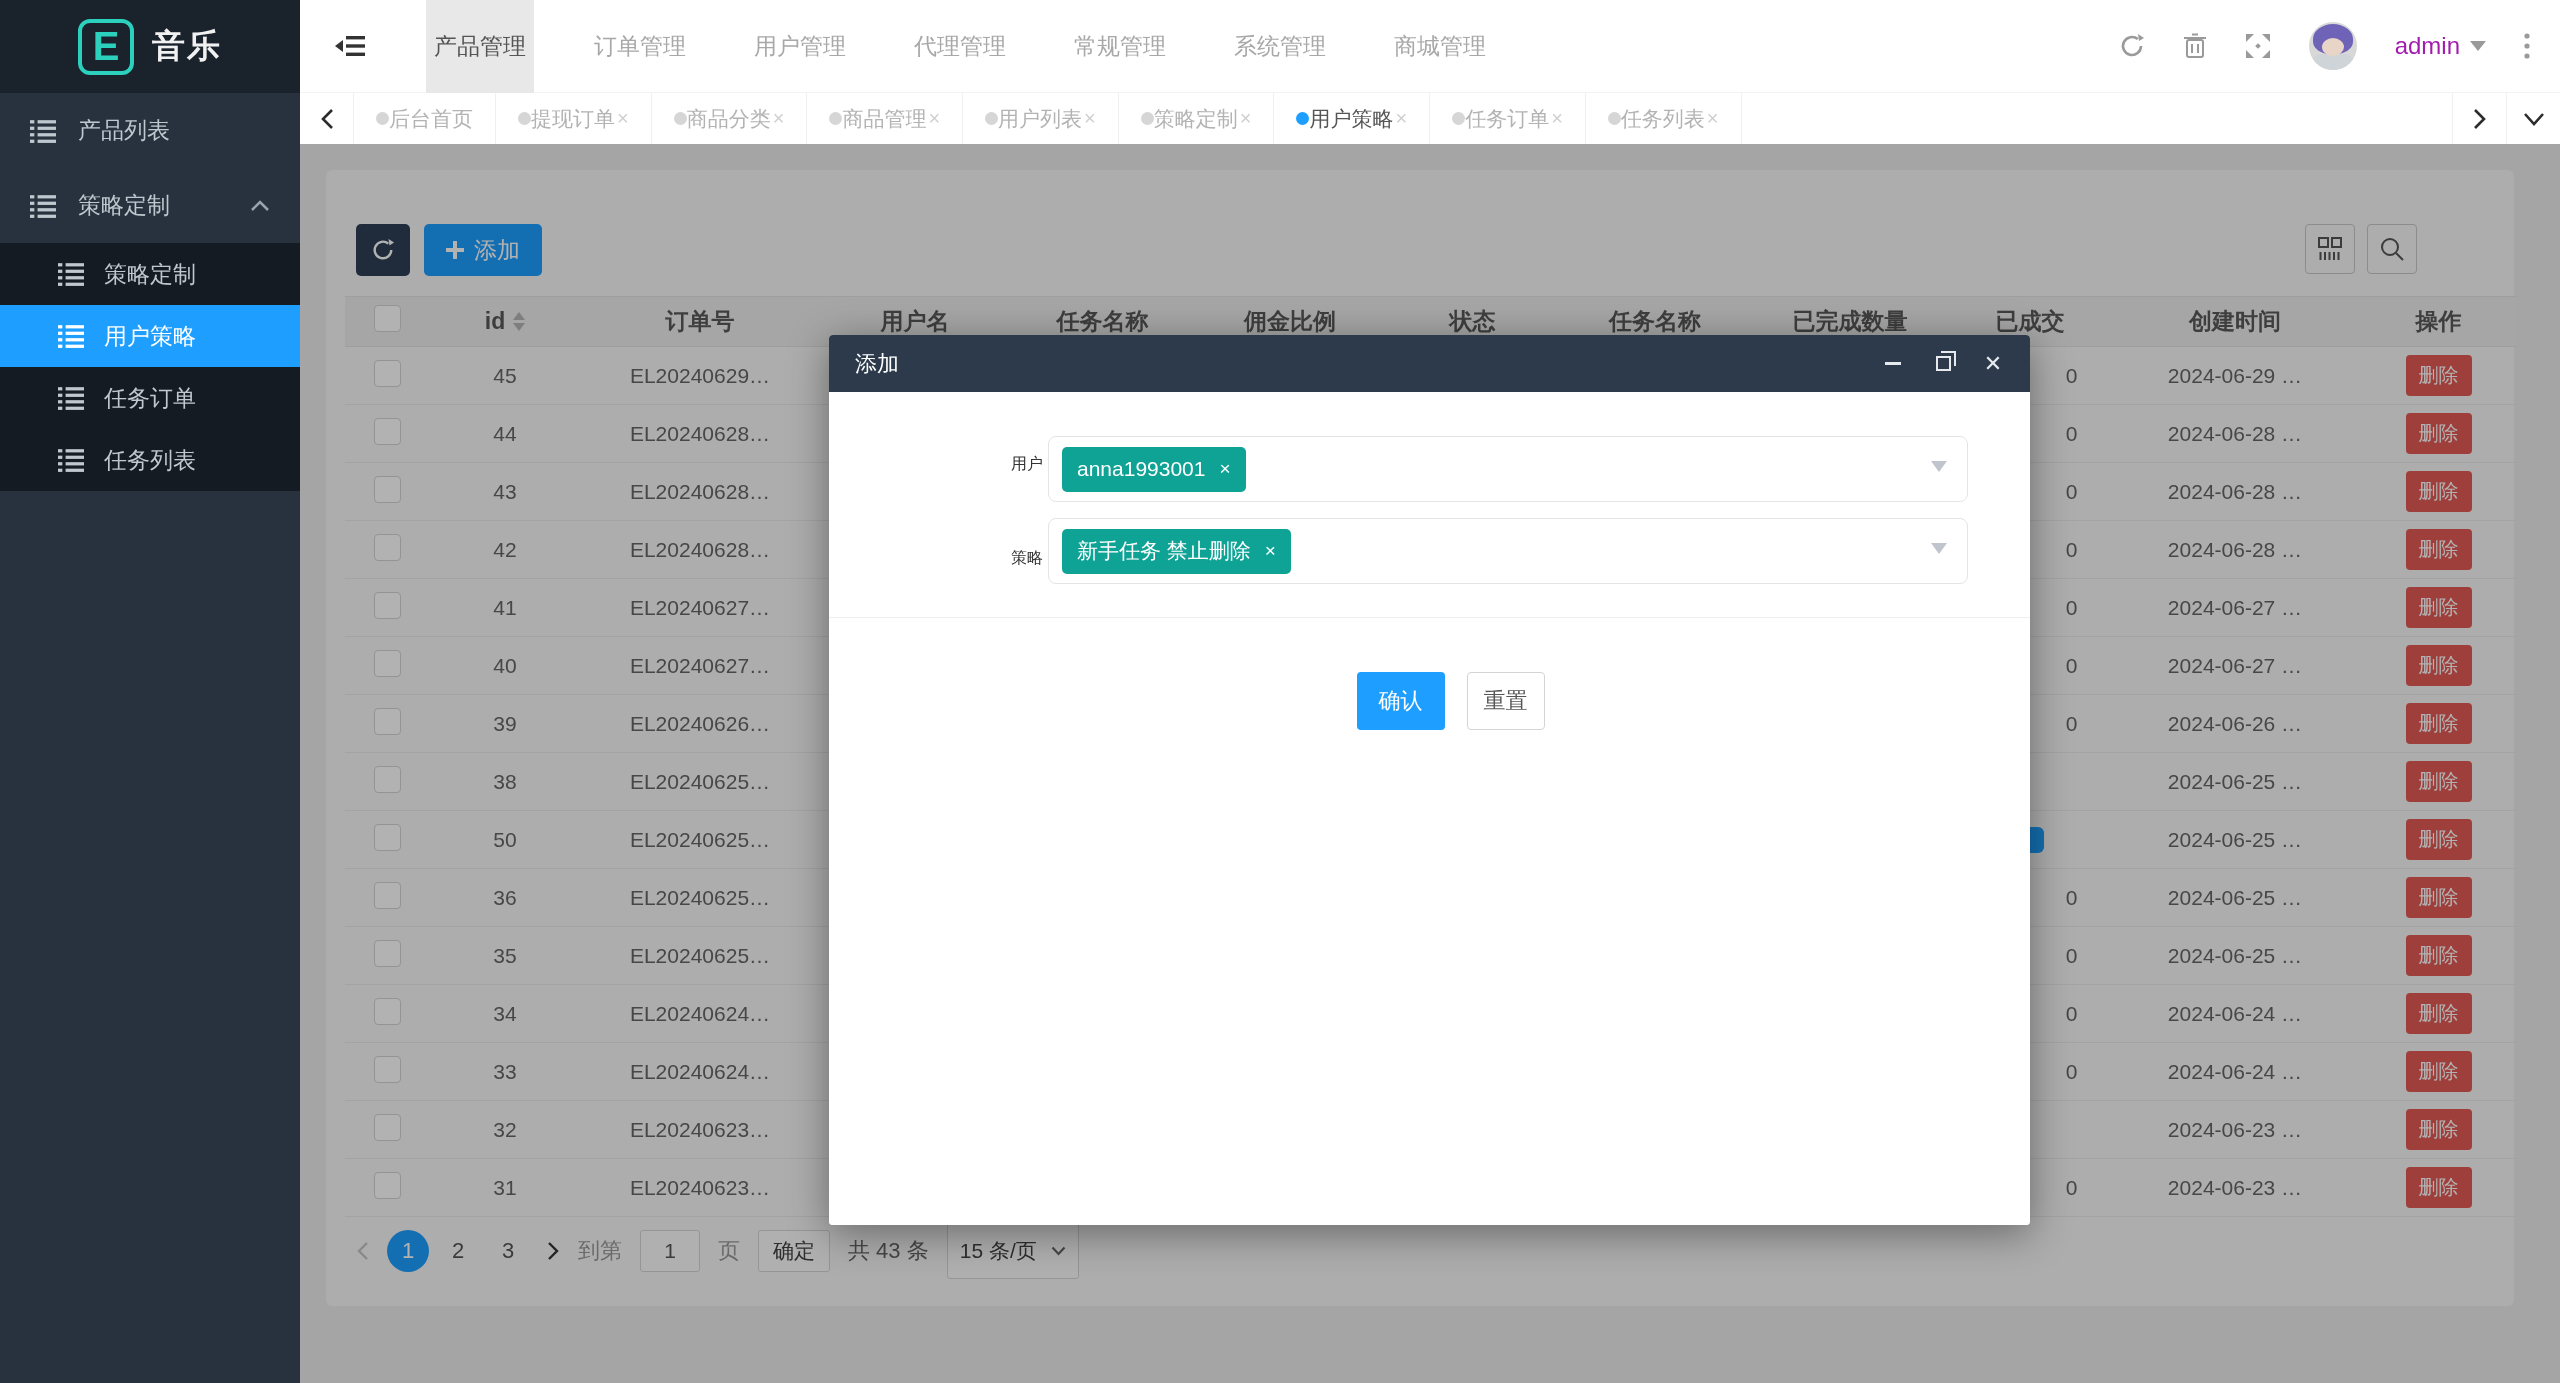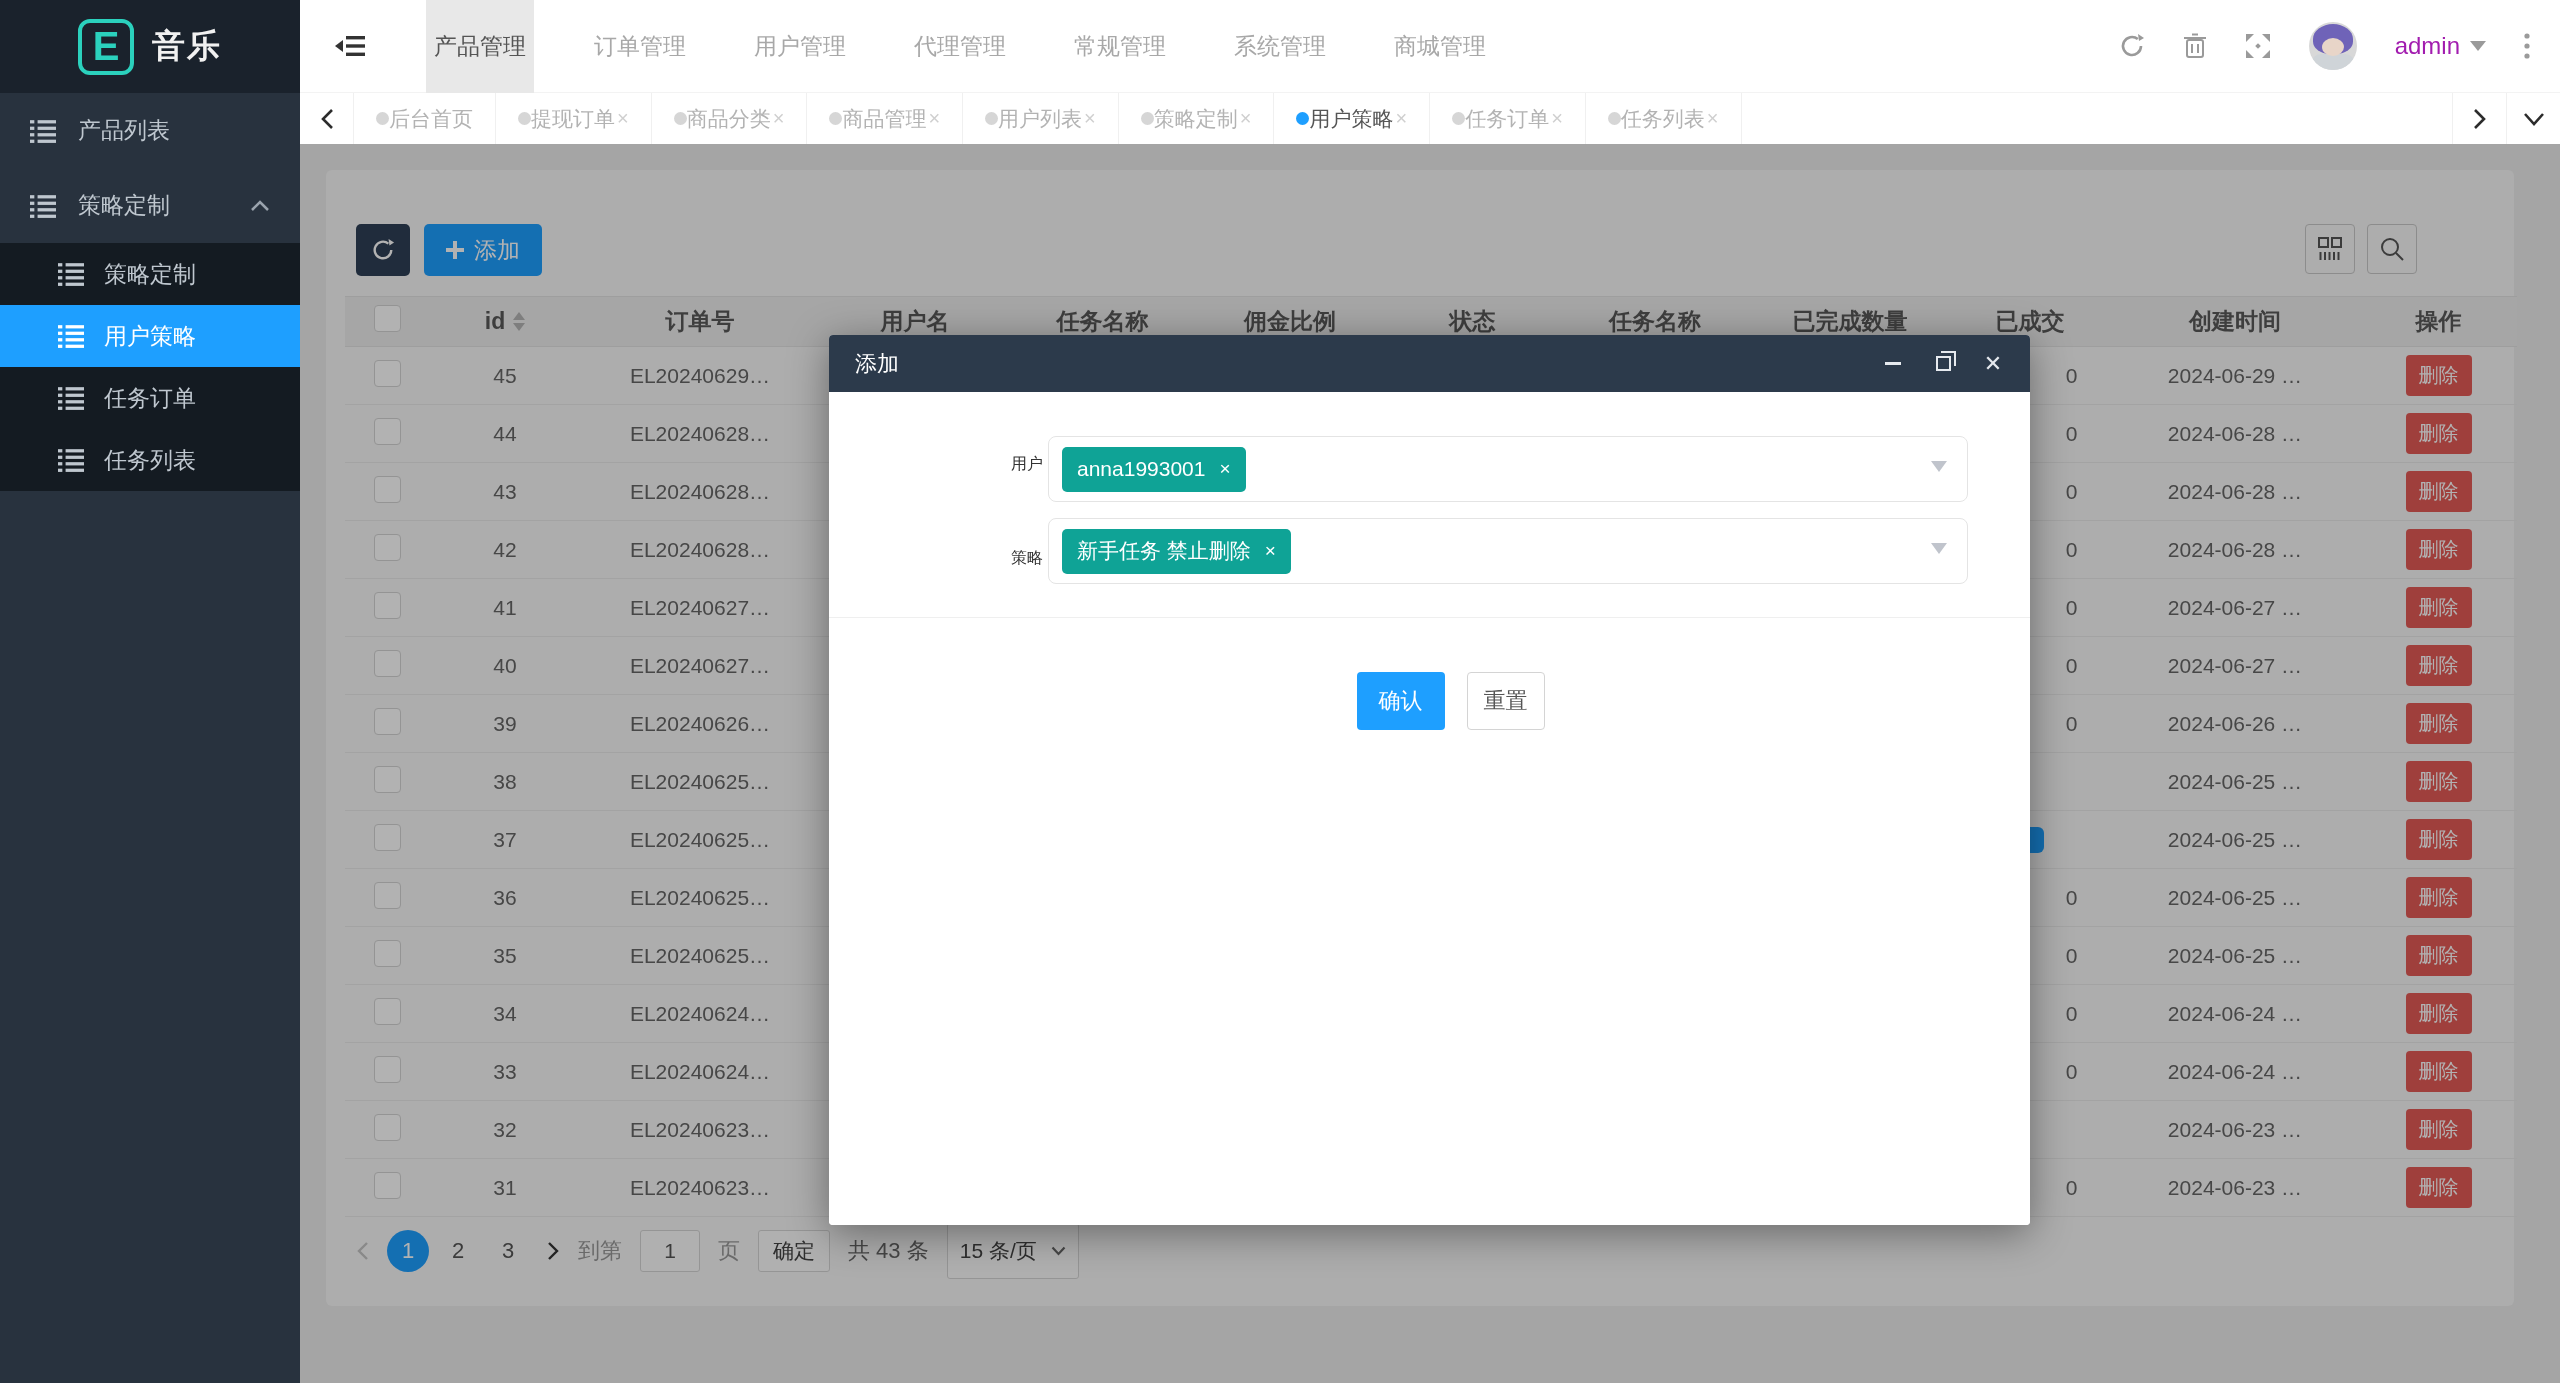--- a/index.html
+++ b/index.html
@@ -619,21 +619,21 @@
             <td></td>
             <td></td>
             <td></td>
             <td class="cell-done"><span></span></td>
             <td>2024-06-25 …</td>
             <td><button class="btn-del">删除</button></td>
           </tr>
 
           <tr>
             <td><span class="checkbox"></span></td>
-            <td>37</td>
+            <td>50</td>
             <td>EL20240625…</td>
             <td class="cell-user">1</td>
             <td></td>
             <td></td>
             <td></td>
             <td></td>
             <td></td>
             <td class="cell-done"><span class="badge-sliver show"></span><span></span></td>
             <td>2024-06-25 …</td>
             <td><button class="btn-del">删除</button></td>

